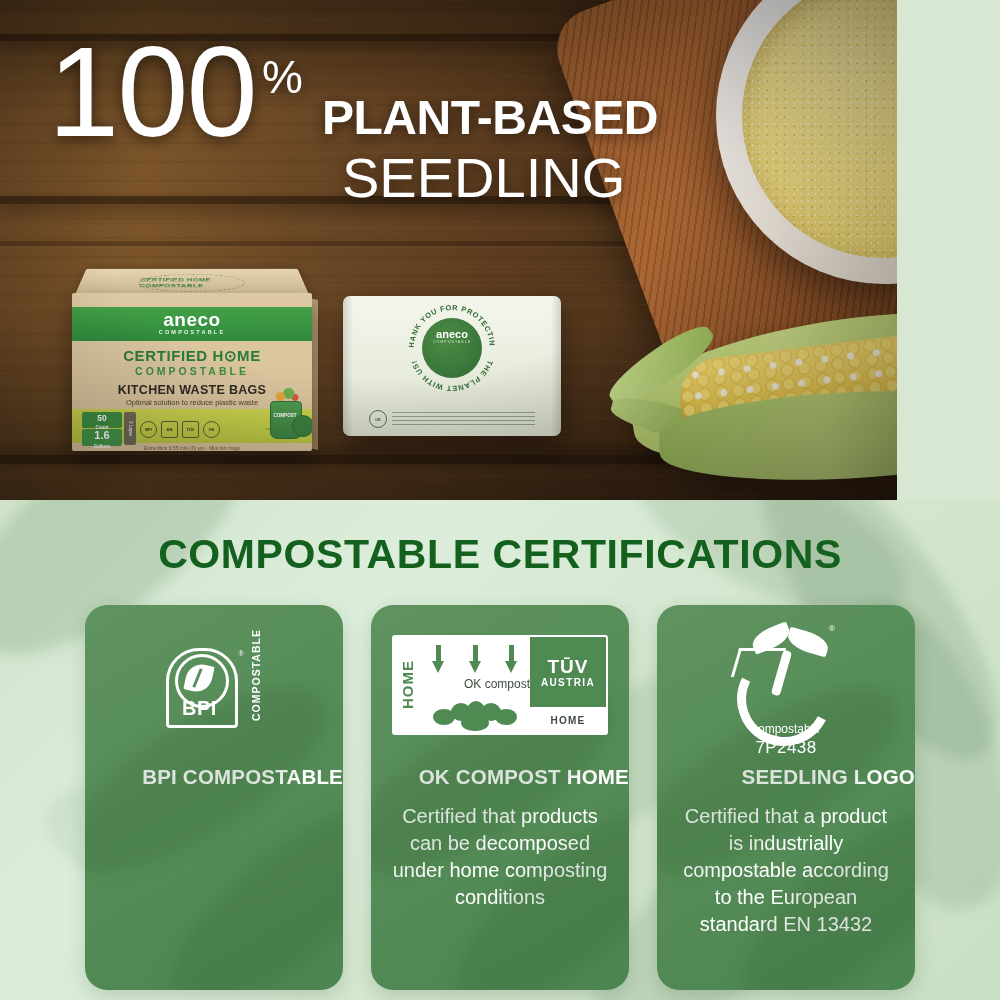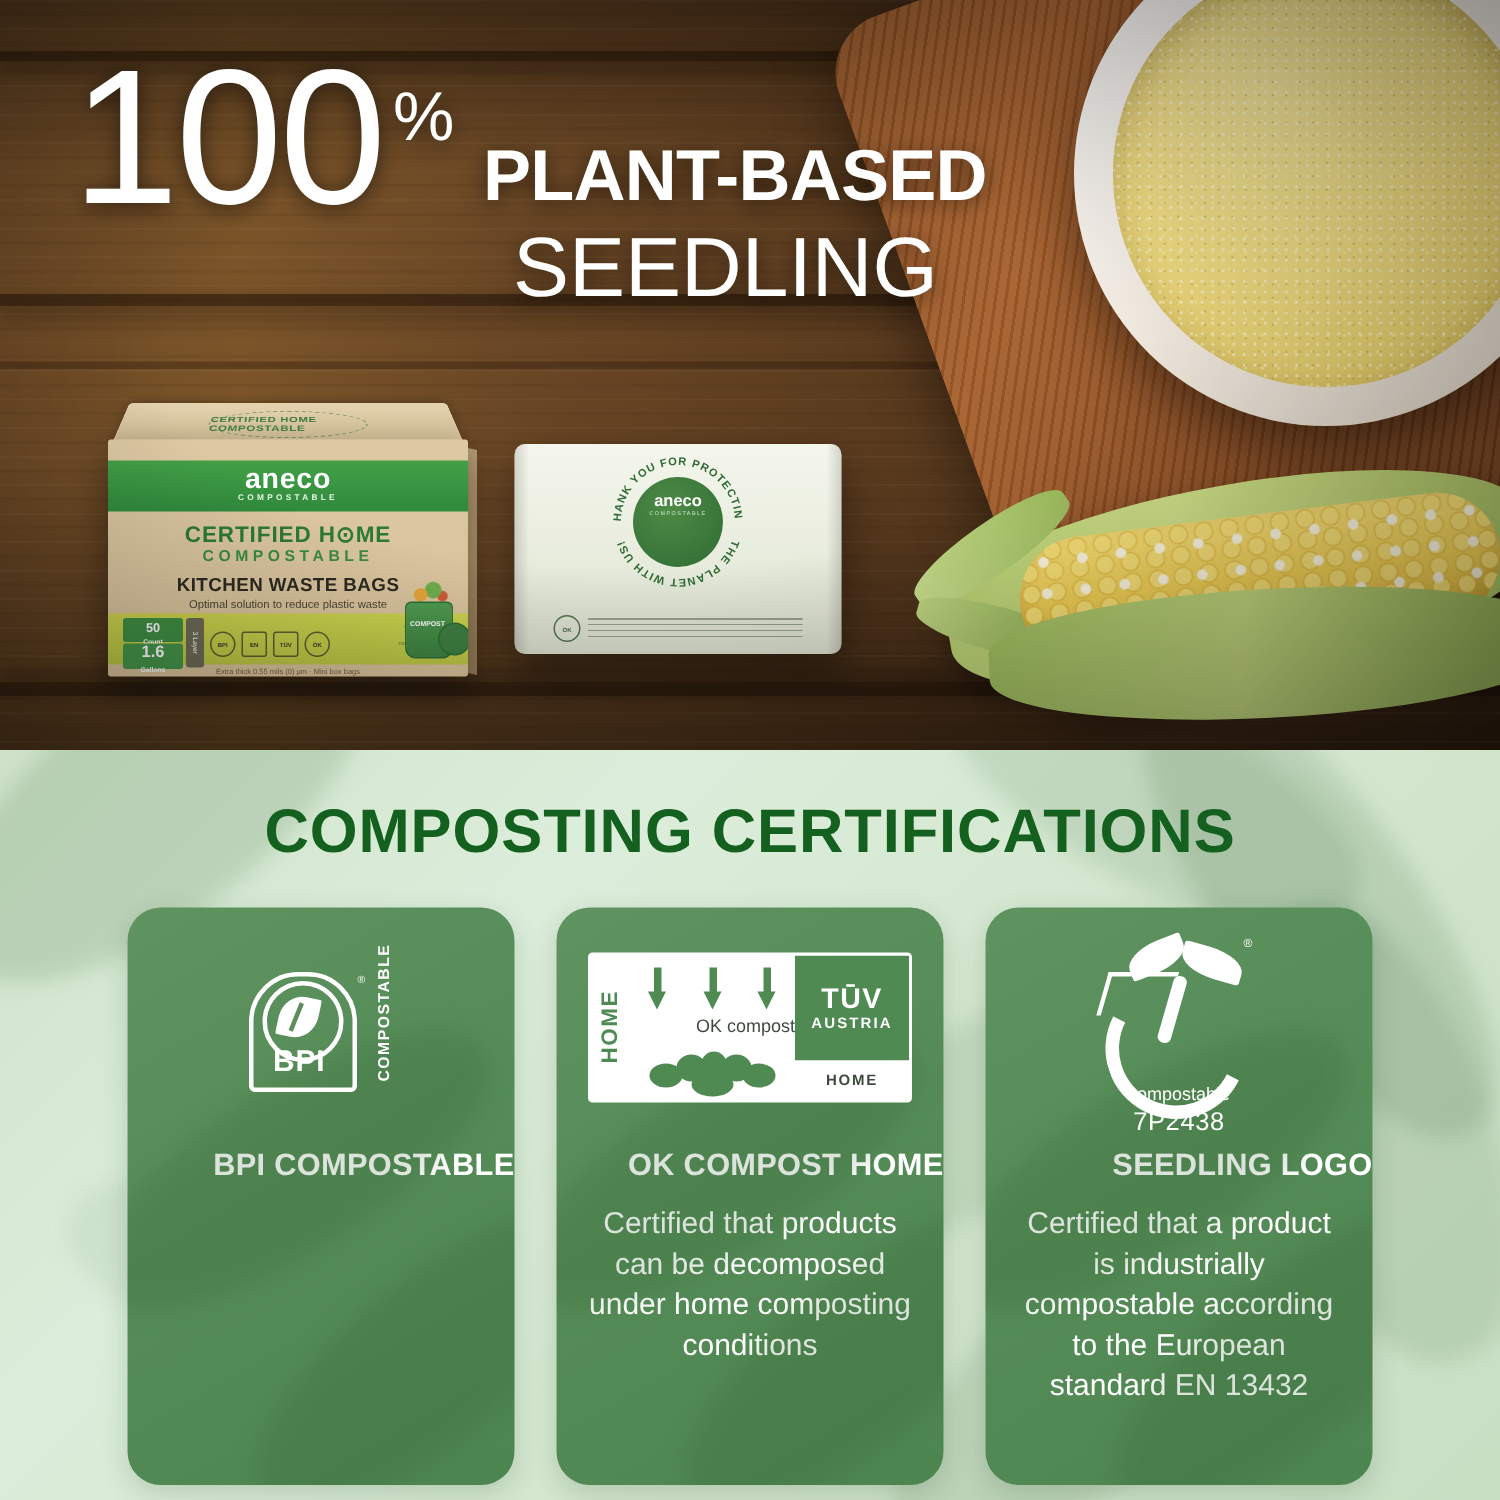--- a/index.html
+++ b/index.html
@@ -5,21 +5,21 @@
   html,body{margin:0;padding:0;}
   body{
     width:1000px;height:1000px;overflow:hidden;
     font-family:"Liberation Sans",sans-serif;
     background:#d7e7d2;
   }
   .page{position:relative;width:1000px;height:1000px;overflow:hidden;}
 
   
   .photo{
-    position:absolute;left:0;top:0;width:1000px;height:500px;overflow:hidden;
+    position:absolute;left:0;top:0;width:897px;height:500px;overflow:hidden;
     background:
       linear-gradient(180deg,rgba(0,0,0,.30) 0%,rgba(0,0,0,0) 22%,rgba(0,0,0,0) 62%,rgba(0,0,0,.30) 100%),
       linear-gradient(90deg,#6d4a26 0%,#7b5429 16%,#6a4725 34%,#5d3d1f 54%,#50341b 74%,#412a16 100%);
   }
   
   .plank{position:absolute;left:0;width:1000px;background:rgba(25,14,6,.55);}
   .plank.p1{top:34px;height:7px;box-shadow:0 5px 12px rgba(0,0,0,.35);}
   .plank.p2{top:196px;height:8px;box-shadow:0 6px 14px rgba(0,0,0,.4);}
   .plank.p3{top:241px;height:5px;opacity:.55;}
   .plank.p4{top:455px;height:9px;box-shadow:0 -4px 14px rgba(0,0,0,.35);}
@@ -374,21 +374,21 @@
 
   <div class="panel">
     <div class="leafshadow ls1"></div>
     <div class="leafshadow ls2"></div>
     <div class="leafshadow ls3"></div>
     <div class="leafshadow ls4"></div>
     <div class="leafshadow ls5"></div>
     <div class="leafshadow ls6"></div>
     <div class="leafshadow ls7"></div>
 
-    <div class="sect-title">COMPOSTING CERTIFICATIONS</div>
+    <div class="sect-title">COMPOSTABLE CERTIFICATIONS</div>
 
     <div class="cards">
 
       <div class="card">
         <div class="cshade cs-a"></div>
           <div class="cshade cs-b"></div>
         <div class="logo-area">
           <div class="bpi">
             <div class="mark">
               <div class="arch"></div>

